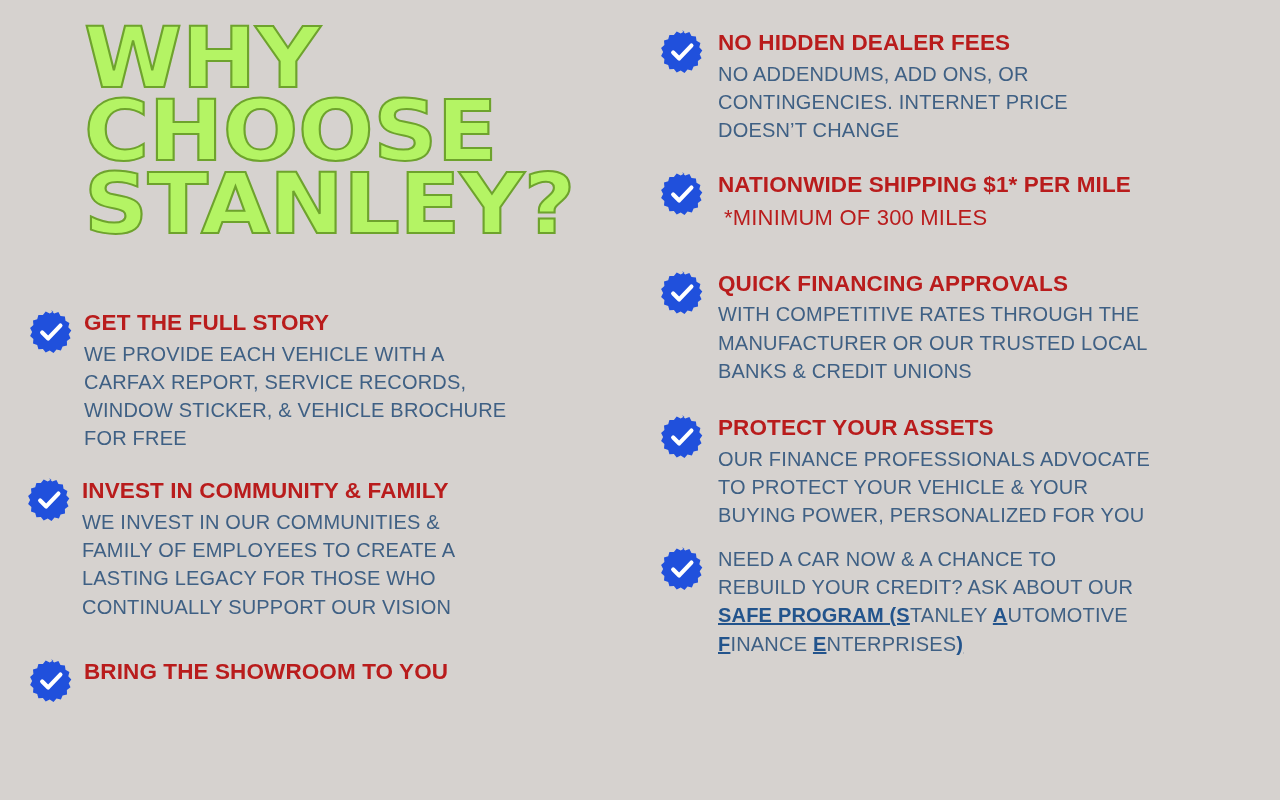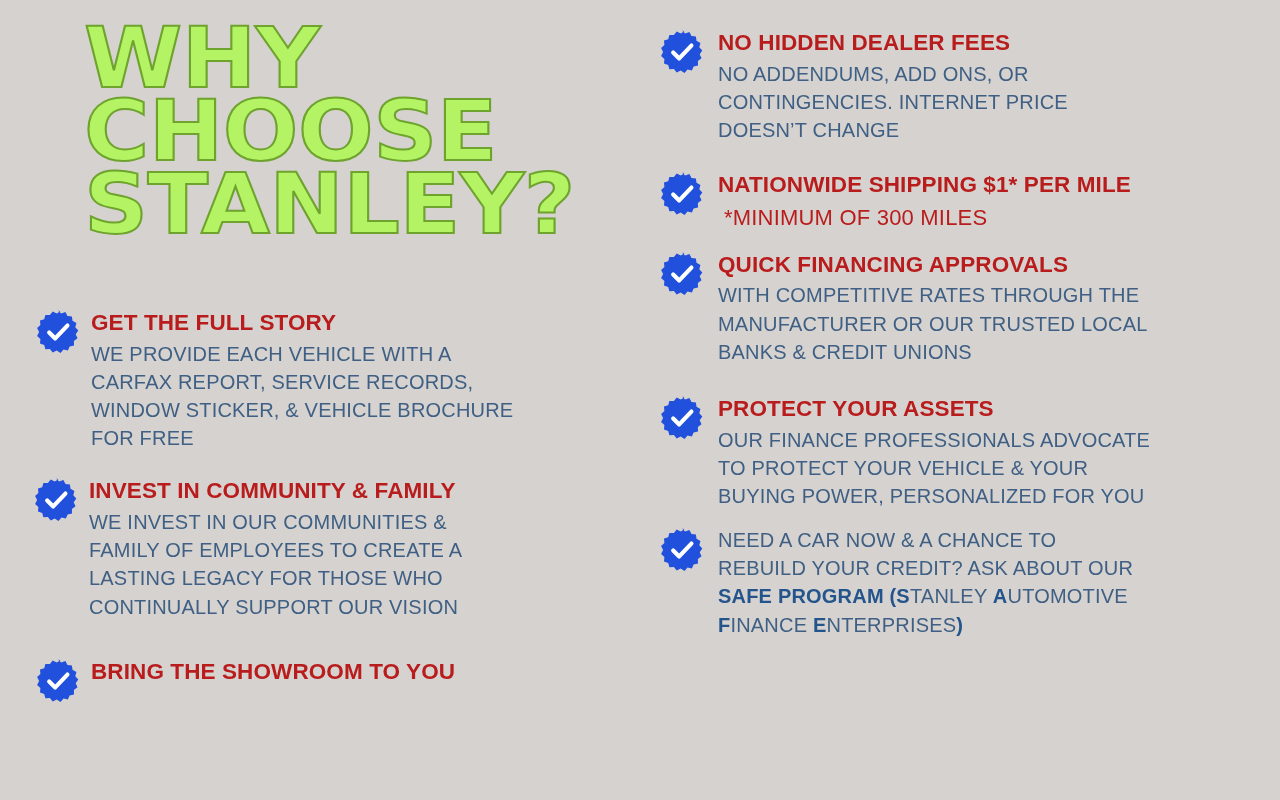--- a/index.html
+++ b/index.html
@@ -51,21 +51,21 @@
     left: 0px;
     width: 640px;
   }
   .col-right {
     left: 640px;
     width: 640px;
   }
 
   .col-left .items {
     position: absolute;
-    left: 33px;
+    left: 26px;
     top: 308px;
     width: 600px;
   }
   .col-right .items {
     position: absolute;
     left: 18px;
     top: 28px;
     width: 612px;
   }
 
@@ -111,30 +111,30 @@
     color: #b91c1c;
     font-weight: 400;
     font-size: 22px;
     line-height: 1.41;
     letter-spacing: 0.2px;
     text-transform: uppercase;
     margin: 0;
     padding-left: 6px;
   }
 
-  .item-body b, .item-body strong { font-weight: 700; color: #23548c; }
+  .item-body b, .item-body strong { font-weight: 700; color: #23548c; text-decoration: underline; }
 
   
   .item--get-full-story      { margin-bottom: 24px; }
   .item--invest-community    { padding-left: 56px; margin-bottom: 36px; }
   .item--invest-community .badge { left: 1px; }
   .item--bring-showroom      { margin-bottom: 0; }
 
   .item--no-hidden-fees      { margin-bottom: 26px; }
-  .item--nationwide-shipping { margin-bottom: 17px; }
+  .item--nationwide-shipping { margin-bottom: 36px; }
   .item--quick-financing     { margin-bottom: 28px; }
   .item--protect-assets      { margin-bottom: 16px; }
   .item--second-chance       { margin-bottom: 0; }
 
   .col-right .item { padding-left: 60px; }
   .col-right .badge { left: 2px; }
 </style>
 </head>
 <body>
 

